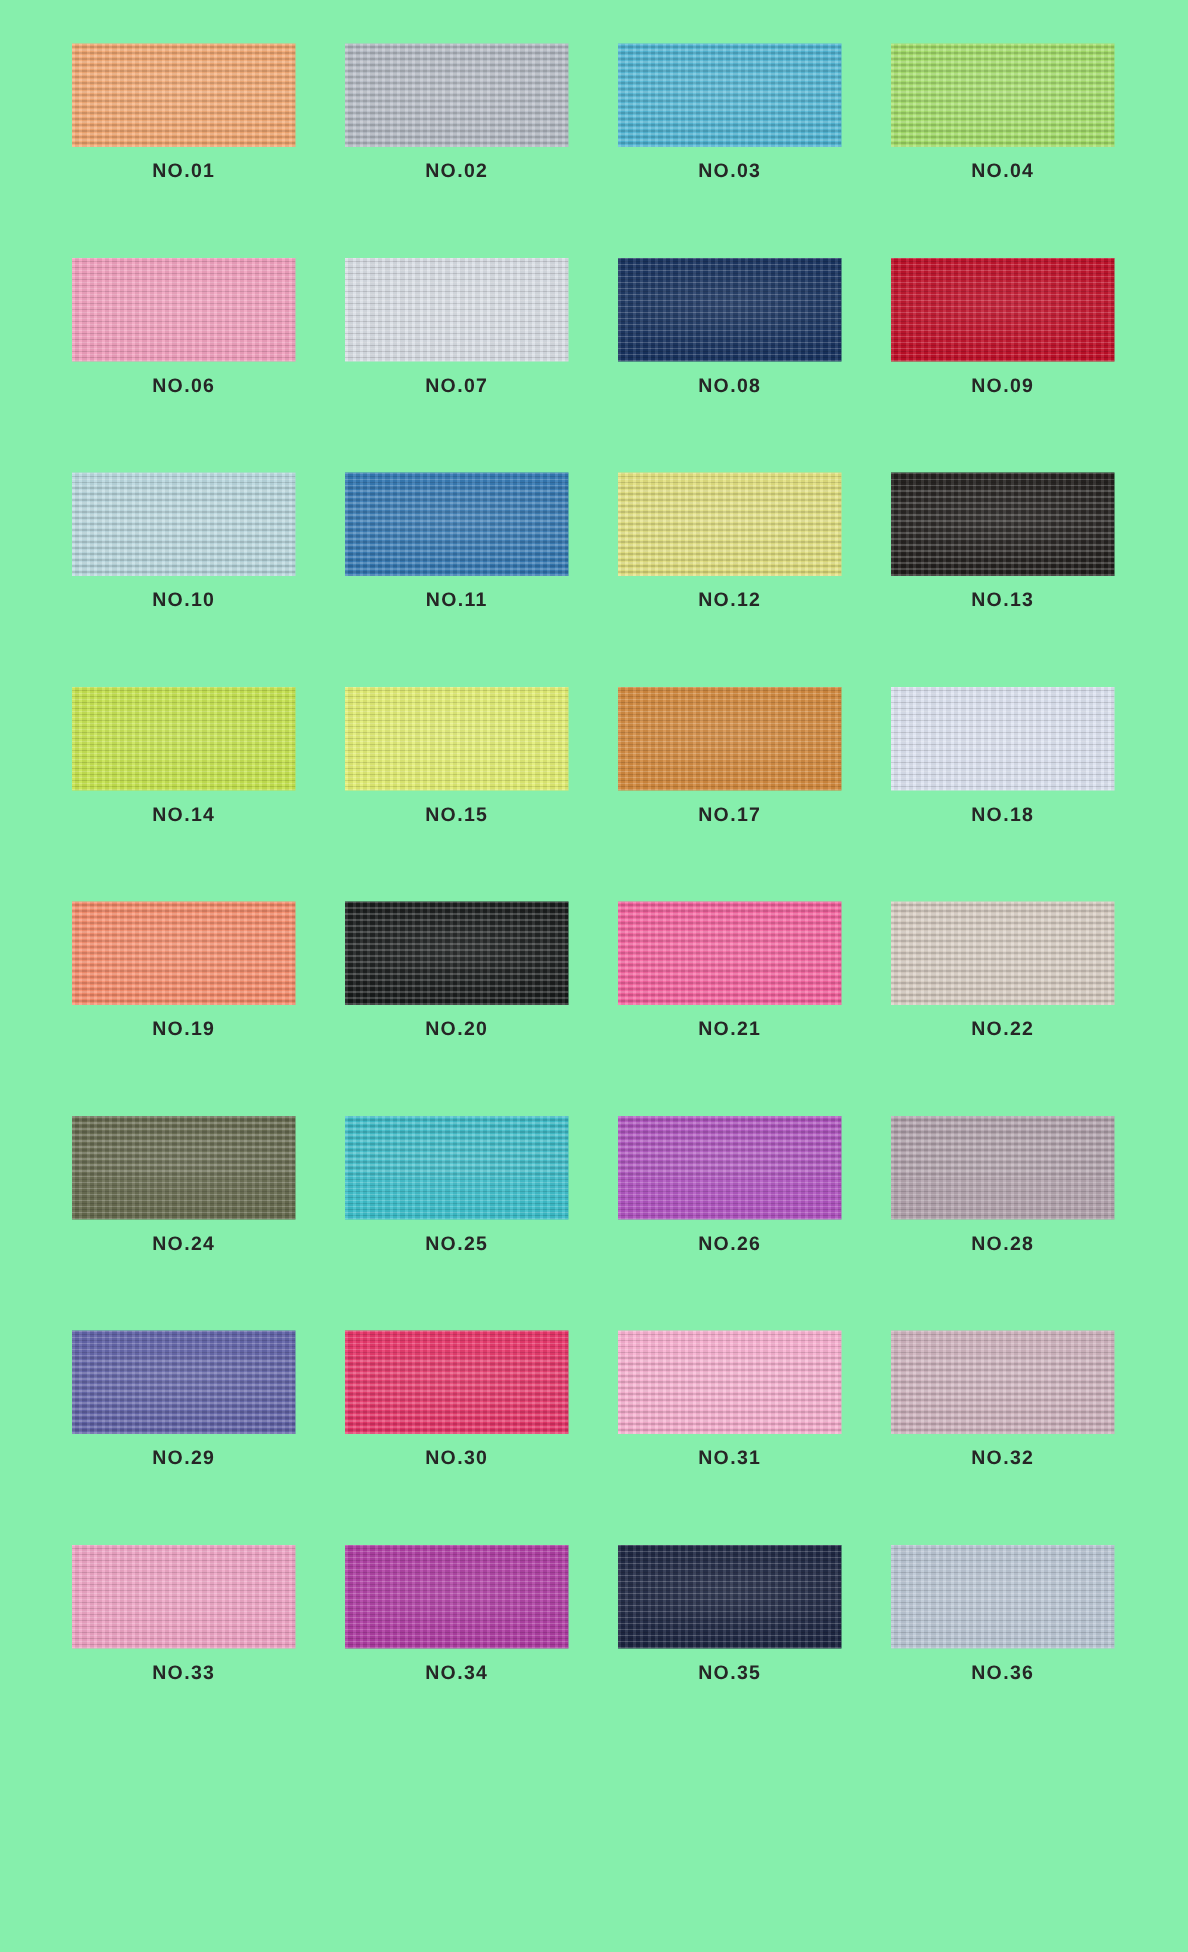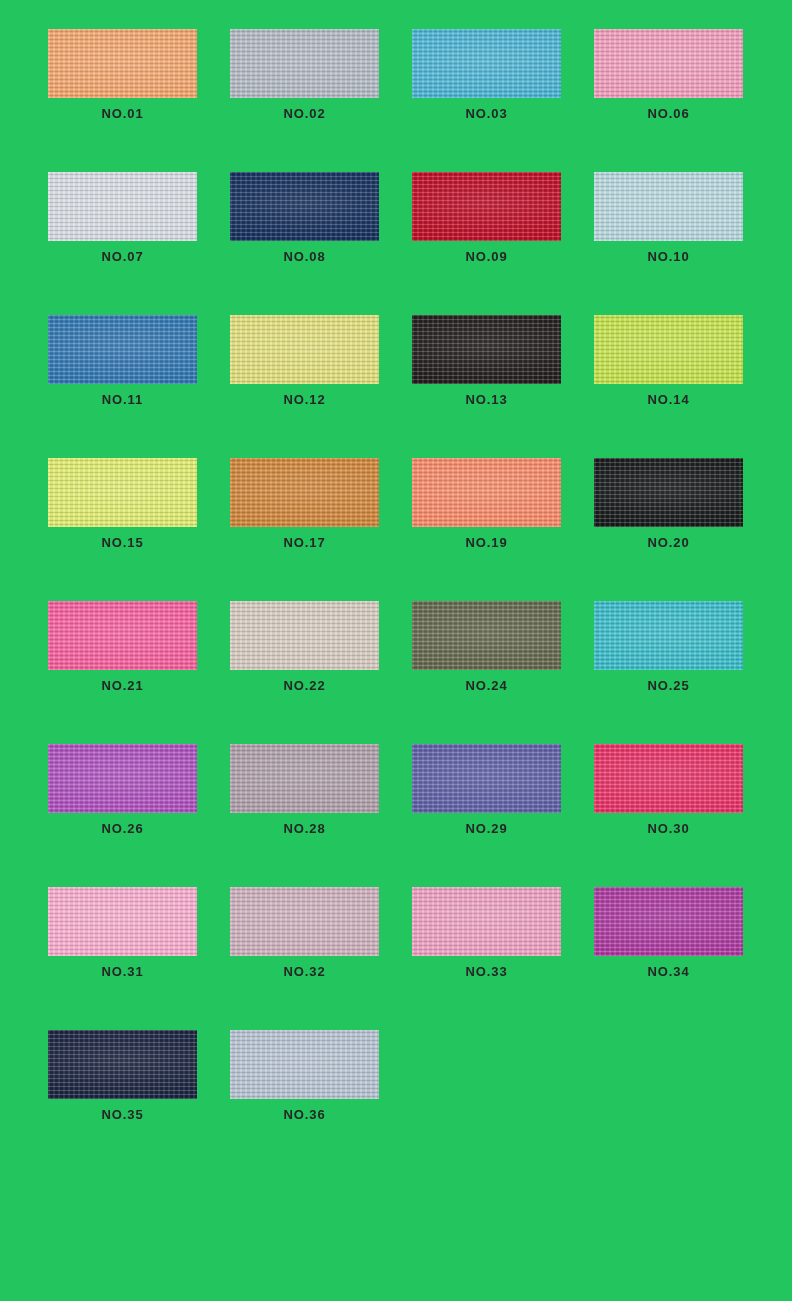--- a/index.html
+++ b/index.html
@@ -13,21 +13,21 @@
     width: 792px;
     height: 1301px;
     font-family: "Liberation Sans", sans-serif;
     overflow: hidden;
   }
 
   .swatch-sheet {
     position: relative;
     width: 792px;
     height: 1301px;
-    background: #22c55e;
+    background: #86efac;
     padding: 29px 0 0 0;
   }
 
   .swatch-grid {
     display: grid;
     grid-template-columns: repeat(4, 182px);
     grid-auto-rows: 143px;
     justify-content: start;
     padding-left: 48px;
   }
@@ -111,20 +111,24 @@
       </div>
       <div class="swatch-cell">
         <div class="swatch-chip" title="cool-gray" style="background-color: rgb(182, 188, 198);"></div>
         <div class="swatch-label">NO.02</div>
       </div>
       <div class="swatch-cell">
         <div class="swatch-chip" title="sky-blue" style="background-color: rgb(78, 182, 214);"></div>
         <div class="swatch-label">NO.03</div>
       </div>
       <div class="swatch-cell">
+        <div class="swatch-chip" title="lime-green" style="background-color: rgb(164, 224, 104);"></div>
+        <div class="swatch-label">NO.04</div>
+      </div>
+      <div class="swatch-cell">
         <div class="swatch-chip" title="rose-pink" style="background-color: rgb(242, 160, 190);"></div>
         <div class="swatch-label">NO.06</div>
       </div>
       <div class="swatch-cell">
         <div class="swatch-chip" title="pale-silver" style="background-color: rgb(217, 222, 229);"></div>
         <div class="swatch-label">NO.07</div>
       </div>
       <div class="swatch-cell">
         <div class="swatch-chip" title="navy-blue" style="background-color: rgb(22, 49, 94);"></div>
         <div class="swatch-label">NO.08</div>
@@ -155,20 +159,24 @@
       </div>
       <div class="swatch-cell">
         <div class="swatch-chip" title="light-lemon" style="background-color: rgb(226, 238, 114);"></div>
         <div class="swatch-label">NO.15</div>
       </div>
       <div class="swatch-cell">
         <div class="swatch-chip" title="caramel-orange" style="background-color: rgb(210, 136, 60);"></div>
         <div class="swatch-label">NO.17</div>
       </div>
       <div class="swatch-cell">
+        <div class="swatch-chip" title="ice-lavender" style="background-color: rgb(220, 226, 240);"></div>
+        <div class="swatch-label">NO.18</div>
+      </div>
+      <div class="swatch-cell">
         <div class="swatch-chip" title="coral-salmon" style="background-color: rgb(249, 140, 106);"></div>
         <div class="swatch-label">NO.19</div>
       </div>
       <div class="swatch-cell">
         <div class="swatch-chip" title="black" style="background-color: rgb(23, 26, 26);"></div>
         <div class="swatch-label">NO.20</div>
       </div>
       <div class="swatch-cell">
         <div class="swatch-chip" title="hot-pink" style="background-color: rgb(248, 97, 159);"></div>
         <div class="swatch-label">NO.21</div>

